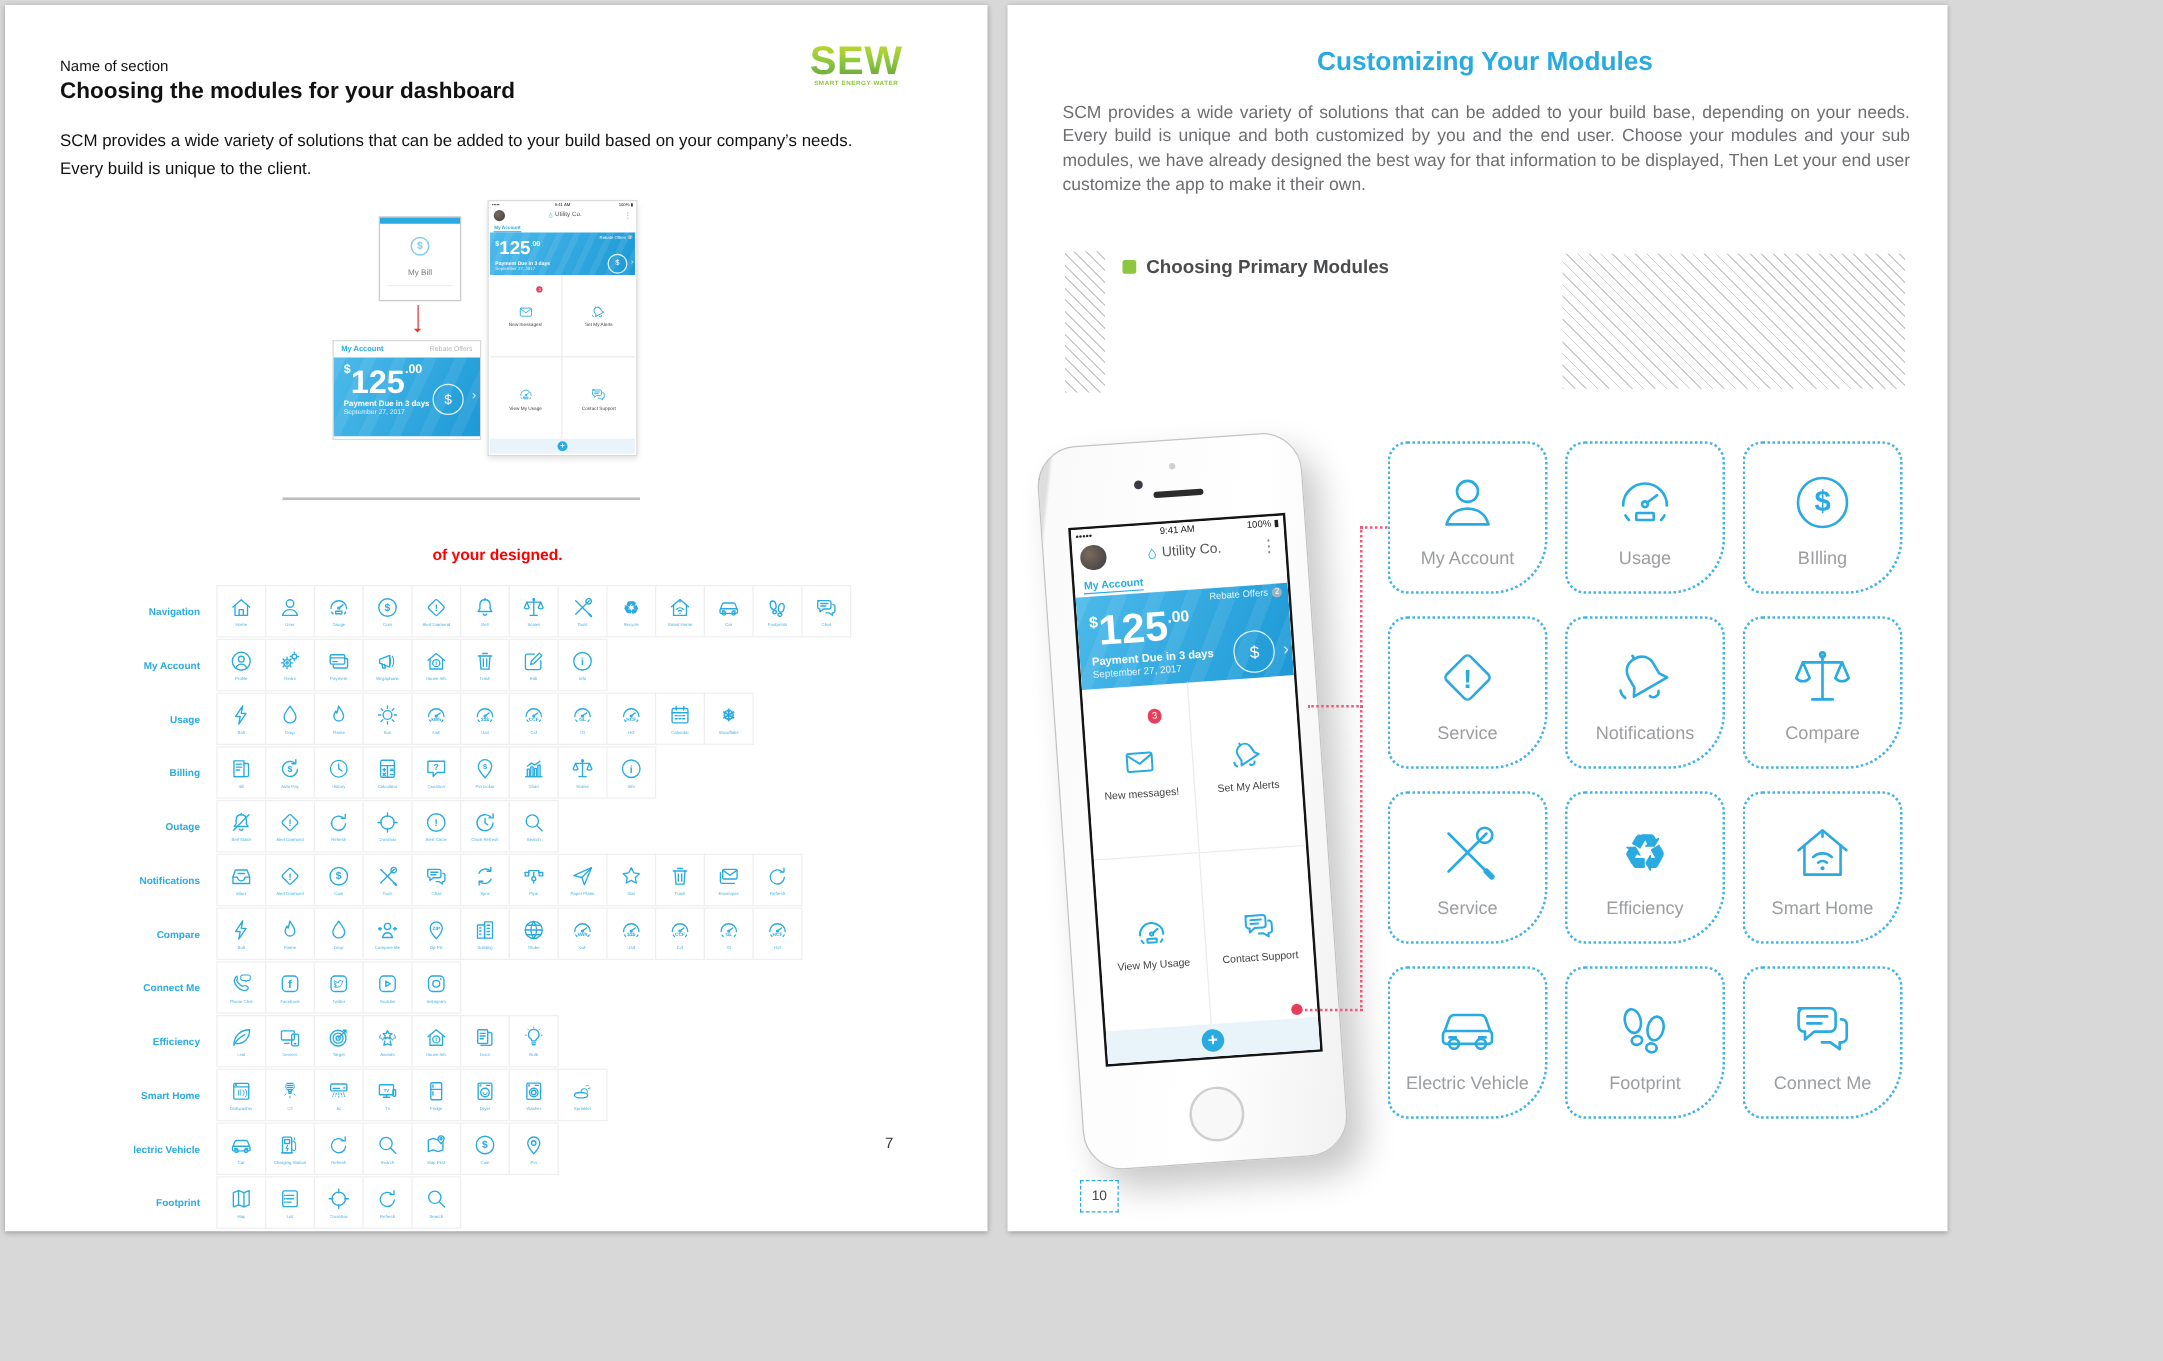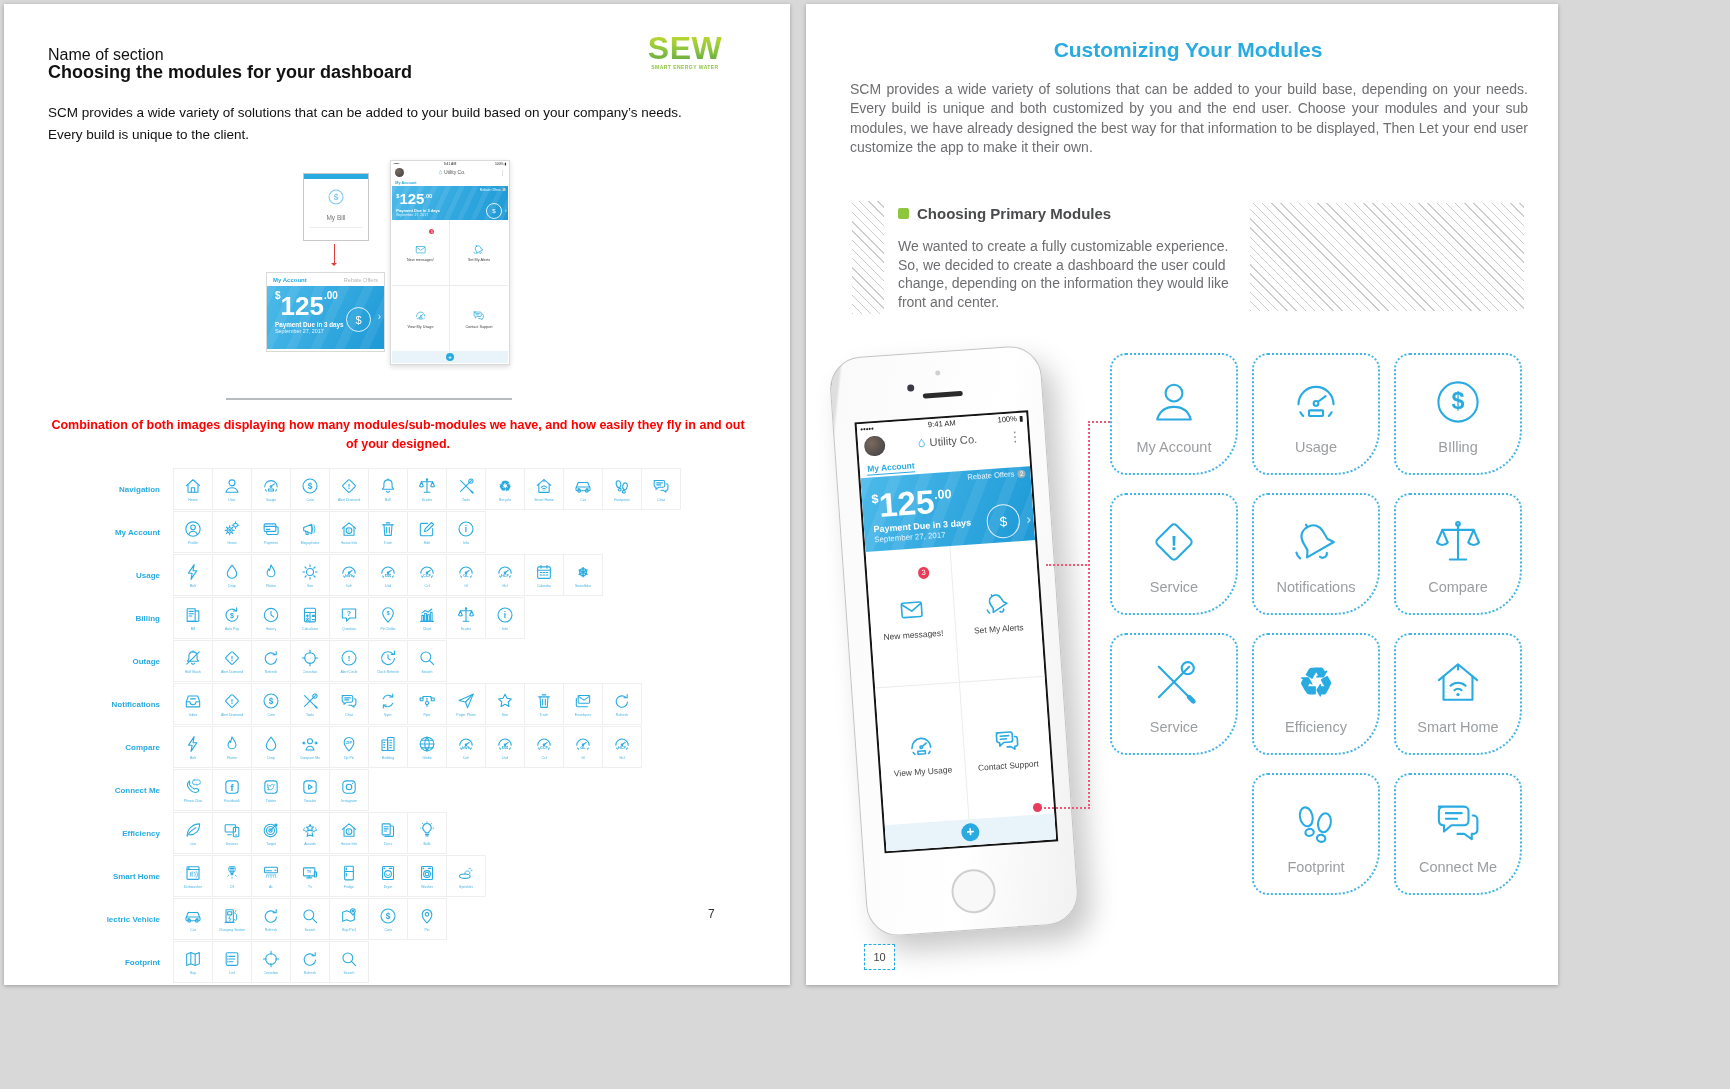--- a/index.html
+++ b/index.html
@@ -4,21 +4,21 @@
 <style>
   html,body{margin:0;padding:0;}
   body{width:1730px;height:1089px;background:#d8d8d8;position:relative;overflow:hidden;
        font-family:"Liberation Sans",sans-serif;color:#111;}
   .page{position:absolute;top:4px;height:981px;background:#fff;box-shadow:0 1px 4px rgba(0,0,0,.28);}
   .page.left{left:4px;width:786px;}
   .page.right{left:806px;width:752px;}
   .abs{position:absolute;}
 
   
-  .sec-label{left:44px;top:42px;font-size:16px;}
+  .sec-label{left:44px;top:42px;font-size:12px;}
   .ltitle{left:44px;top:58px;font-size:18px;font-weight:bold;margin:0;}
   .lintro{left:44px;top:98px;width:680px;font-size:13.5px;line-height:1.6;margin:0;}
   .logo{left:641px;top:28px;width:80px;text-align:center;line-height:1;}
   .logo-word{font-size:32px;font-weight:bold;letter-spacing:.5px;
      background:linear-gradient(180deg,#c9dc2a,#8dc63f 55%,#5fa33c);
      -webkit-background-clip:text;background-clip:text;color:transparent;}
   .logo-tag{font-size:5px;font-weight:bold;color:#8dc63f;letter-spacing:.45px;margin-top:1px;}
 
   .widget-card{left:299px;top:169px;width:64px;height:66px;border:1px solid #c9c9c9;background:#fff;
      display:flex;flex-direction:column;align-items:center;}
@@ -267,21 +267,21 @@
               </div>
             </div>
     <div class="as-plus">
               <span class="plus-c">+</span>
             </div>
   </div>
         </div>
     </div>
     <div class="abs shelf-line"></div>
 
-    <p class="abs red-note"><span>Combination of both images displaying how many modules/sub-modules we have, and how easily they fly in and out</span><br><span>of your designed.</span></p>
+    <p class="abs red-note"><br><span>of your designed.</span></p>
 
     <div class="abs" id="icon-grid">
         <div class="ig-row">
           <div class="ig-cat">Navigation</div>
           <div class="ig-cell">
             <svg viewBox="0 0 24 24" fill="none" stroke="currentColor" stroke-width="1.3" stroke-linecap="round" stroke-linejoin="round">
               <path d="M4 11.5 12 4.5l8 7"></path>
               <path d="M6 10.2V19.5h12v-9.3"></path>
               <path d="M10 19.5V14h4v5.5"></path>
             </svg>
@@ -1170,21 +1170,20 @@
   <section class="page right">
     <h2 class="abs rtitle">Customizing Your Modules</h2>
     <p class="abs rintro">SCM provides a wide variety of solutions that can be added to your build base, depending on your needs. Every build is unique and both customized by you and the end user. Choose your modules and your sub modules, we have already designed the best way for that information to be displayed, Then Let your end user customize the app to make it their own.</p>
 
     <div class="abs hatch hatch-left"></div>
     <div class="abs hatch hatch-right"></div>
     <div class="abs pm-head">
       <span class="bullet"></span>
       <span>Choosing Primary Modules</span>
     </div>
-    <p class="abs pm-body">We wanted to create a fully customizable experience. So, we decided to create a dashboard the user could change, depending on the information they would like front and center.</p>
 
     <div class="abs phone3d">
       <div class="phone3d-body">
         <div class="ph-cam2"></div>
         <div class="ph-speaker"></div>
         <div class="ph-cam"></div>
         <div class="screen3d">
           <div class="appscreen" id="screen-right">
               <div class="as">
     <div class="as-sb">
@@ -1371,20 +1370,32 @@
             <svg viewBox="0 0 24 24" fill="none" stroke="currentColor" stroke-width="0.9" stroke-linecap="round" stroke-linejoin="round">
               <path d="M3.8 11.2 12 4.4l8.2 6.8"></path>
               <path d="M5.8 9.6V19.6h12.4V9.6"></path>
               <path d="M8.8 13.6a4.6 4.6 0 0 1 6.4 0M10.5 15.5a2.2 2.2 0 0 1 3 0"></path>
               <circle cx="12" cy="17.4" r=".7" fill="currentColor" stroke="none"></circle>
               <path d="M12 6.6V4.8"></path>
             </svg>
           </span>
           <span class="tile-label">Smart Home</span>
         </div>
+        <div class="tile" style="left: 0px; top: 420px;">
+          <span class="tile-icon">
+            <svg viewBox="0 0 24 24" fill="none" stroke="currentColor" stroke-width="0.9" stroke-linecap="round" stroke-linejoin="round">
+              <path d="M4.2 13.2 5.7 9a2 2 0 0 1 1.9-1.3h8.8A2 2 0 0 1 18.3 9l1.5 4.2"></path>
+              <rect x="3.6" y="13.2" width="16.8" height="4.4" rx="1.1"></rect>
+              <circle cx="7.4" cy="17.6" r="1.7"></circle>
+              <circle cx="16.6" cy="17.6" r="1.7"></circle>
+              <path d="M5.8 15.4h2.2M16 15.4h2.2"></path>
+            </svg>
+          </span>
+          <span class="tile-label">Electric Vehicle</span>
+        </div>
         <div class="tile" style="left: 142px; top: 420px;">
           <span class="tile-icon">
             <svg viewBox="0 0 24 24" fill="none" stroke="currentColor" stroke-width="0.9" stroke-linecap="round" stroke-linejoin="round">
               <g transform="rotate(-12 8 12)">
                 <ellipse cx="8.3" cy="9.8" rx="2.7" ry="4.1"></ellipse>
                 <ellipse cx="8.3" cy="16.6" rx="1.8" ry="1.5"></ellipse>
               </g>
               <g transform="rotate(12 16 12)">
                 <ellipse cx="15.7" cy="12.4" rx="2.7" ry="4.1"></ellipse>
                 <ellipse cx="15.7" cy="19.2" rx="1.8" ry="1.5"></ellipse>

